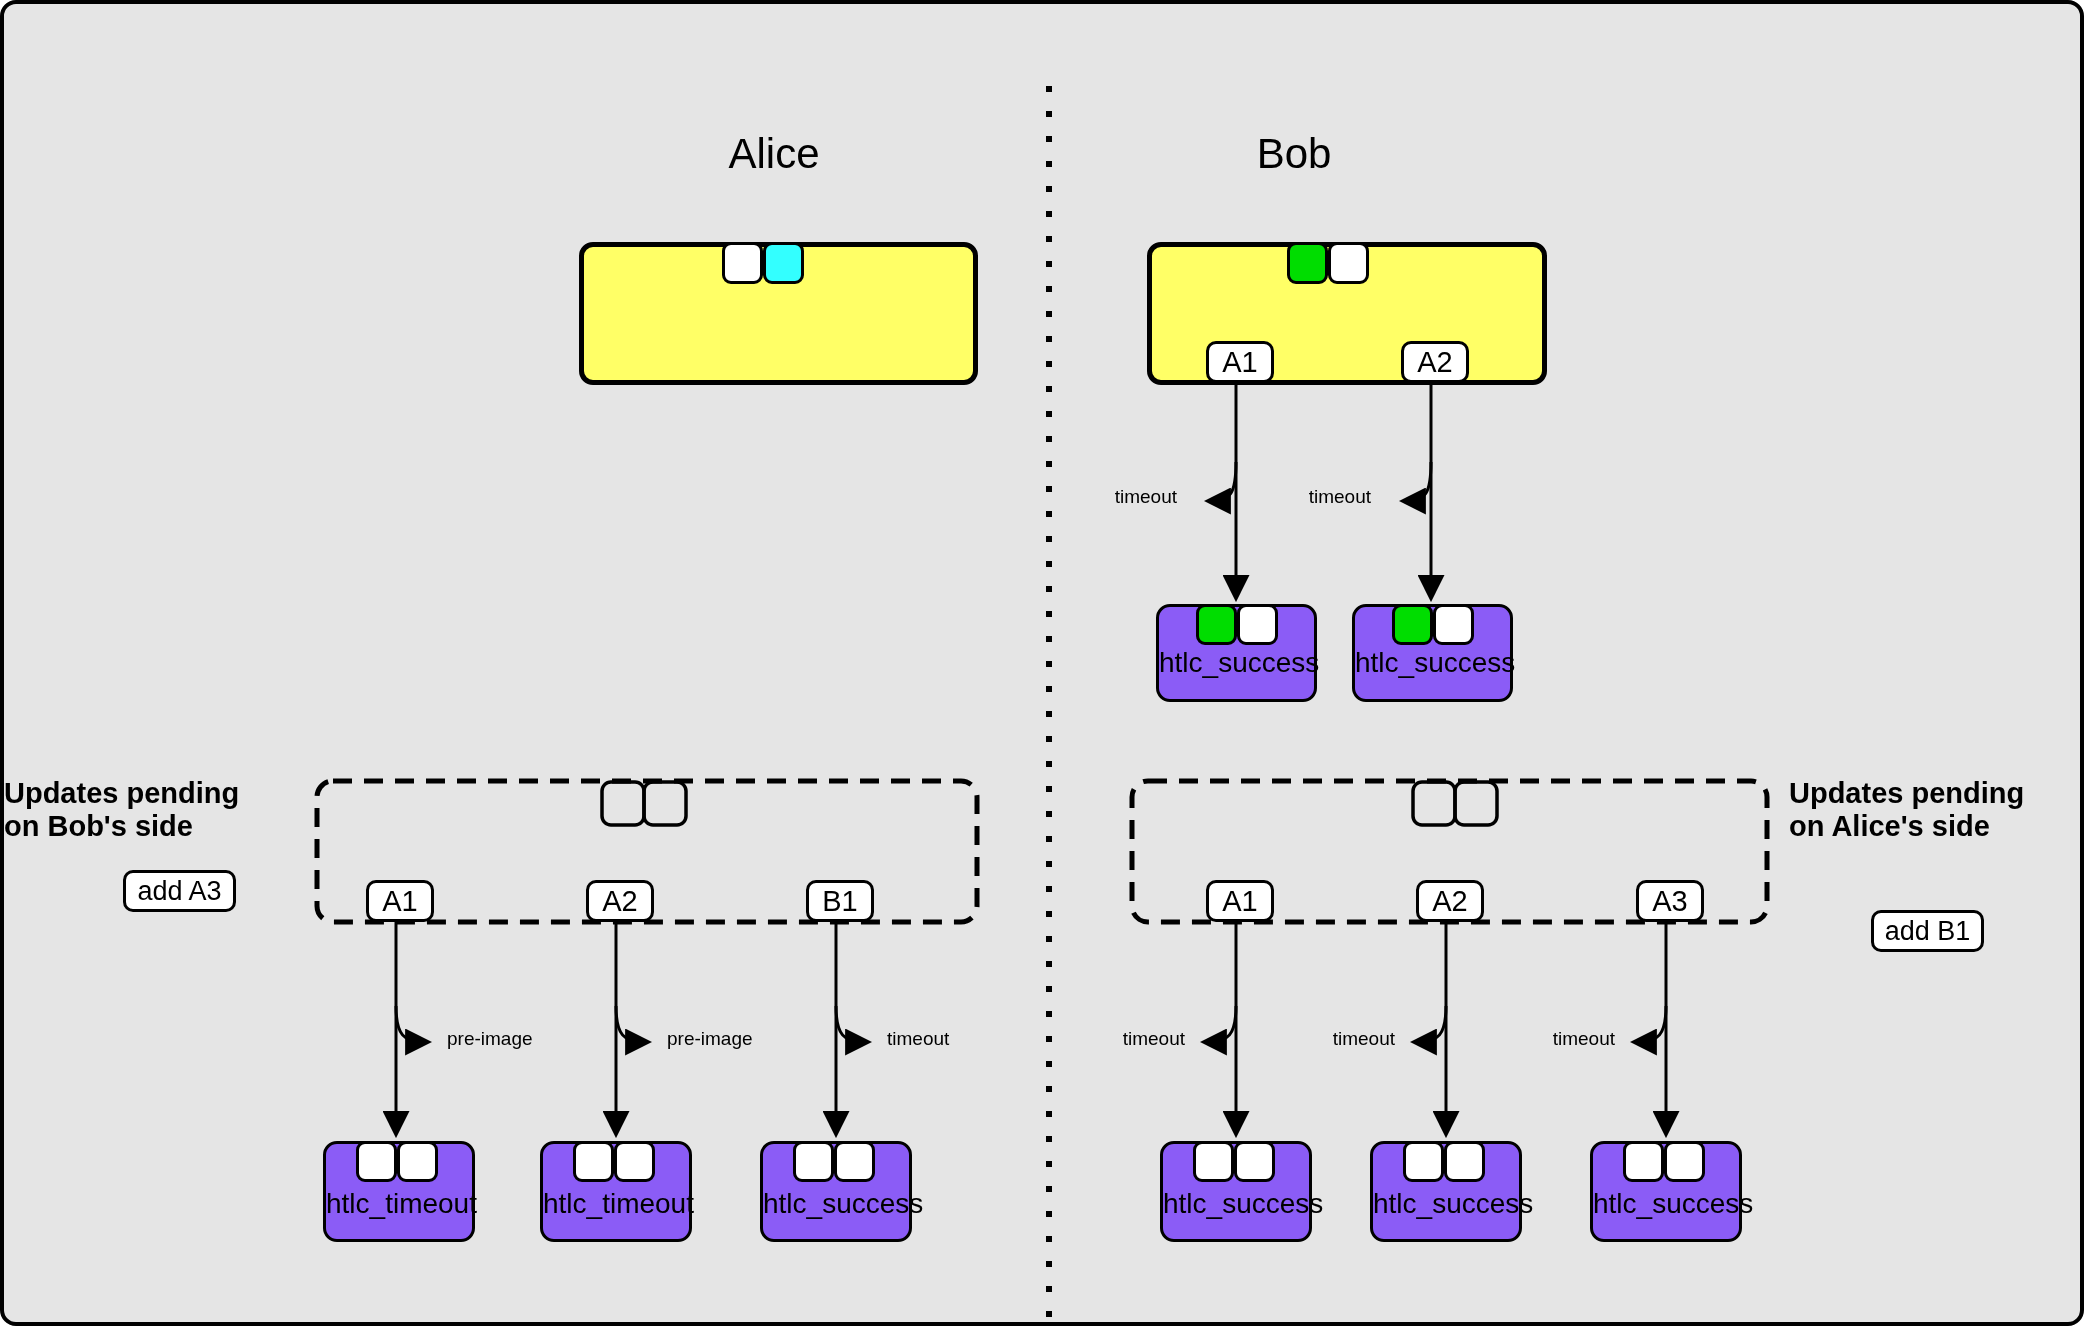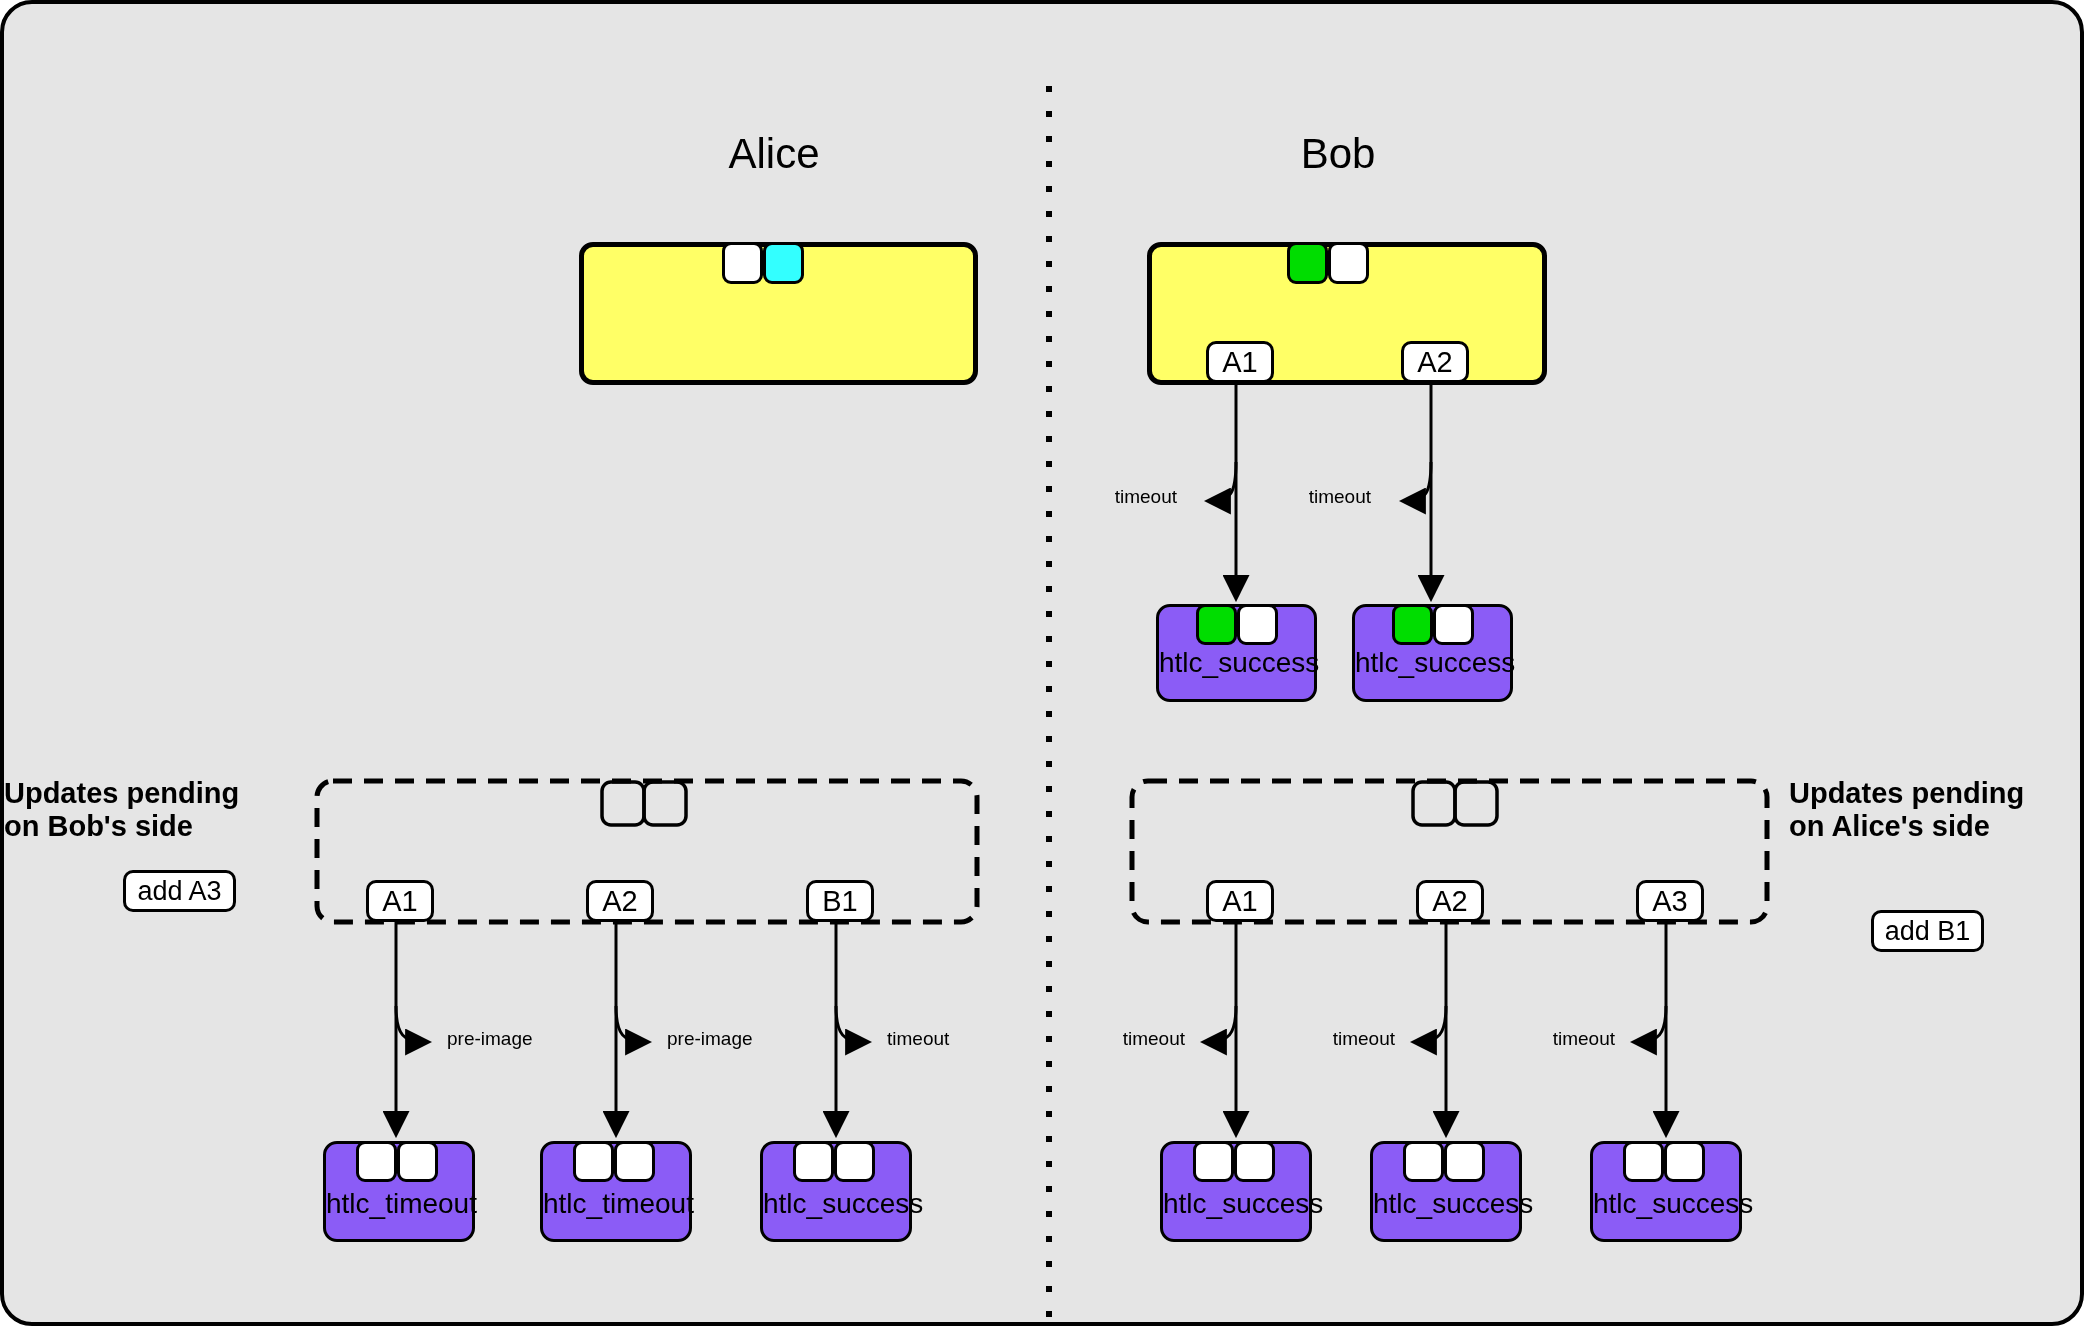--- a/index.html
+++ b/index.html
@@ -1,21 +1,21 @@
 <!DOCTYPE html>
 <html style="--background: #E5E5E5; --commitment_yellow: #FFFF66; --slot_cyan: #33FFFF; --slot_green: #00DD00; --slot_white: #FFFFFF;"><head>
 <meta charset="utf-8">
 <style>
   :root{
     --background:#E5E5E5; --commitment_yellow:#FFFF66; --slot_cyan:#33FFFF;
     --slot_green:#00DD00; --slot_white:#FFFFFF; --line:#000000;
   }
   html,body{margin:0;padding:0;background:#fff;font-family:"Liberation Sans",sans-serif;}
   #canvas{position:relative;width:2084px;height:1326px;background:var(--background);
-    border:4px solid #000;border-radius:32px;box-sizing:border-box;overflow:hidden;}
+    border:4px solid #000;border-radius:16px;box-sizing:border-box;overflow:hidden;}
   .hdr{position:absolute;width:300px;text-align:center;font-size:42px;color:#000;z-index:6;}
   svg.layer{position:absolute;left:0;top:0;z-index:5;pointer-events:none;}
   .commit{position:absolute;background:var(--commitment_yellow);border:5px solid #000;
     border-radius:14px;box-sizing:border-box;z-index:2;}
   .slot{position:absolute;width:41px;height:42px;border:3px solid #000;border-radius:9px;
     box-sizing:border-box;z-index:3;}
   .tag{position:absolute;width:68px;height:42px;background:#fff;border:3px solid #000;
     border-radius:10px;box-sizing:border-box;display:flex;align-items:center;
     justify-content:center;font-size:29px;z-index:6;}
   .addbox{position:absolute;width:113px;height:42px;background:#fff;border:3px solid #000;
@@ -30,21 +30,21 @@
   .blabel.r{width:150px;text-align:right;}
   .heading{position:absolute;width:290px;text-align:left;font-weight:bold;font-size:29px;
     line-height:33px;z-index:6;}
 </style>
 </head>
 <body>
 
 <div id="canvas">
 
   <div class="hdr" style="left:620px;top:126px;">Alice</div>
-  <div class="hdr" style="left:1184px;top:126px;">Bob</div>
+  <div class="hdr" style="left:1140px;top:126px;">Bob</div>
 
   <svg class="layer" width="2084" height="1326" viewBox="0 0 2084 1326">
     <defs>
       <marker id="arw" viewBox="0 0 10 10" refX="7" refY="5" markerWidth="9" markerHeight="9" orient="auto">
         <path d="M0,0 L10,5 L0,10 Z" fill="#000"></path>
       </marker>
     </defs>
 
     <path d="M1045 82 V1316" stroke="#000" stroke-width="6" fill="none" stroke-dasharray="6 19"></path>
 

